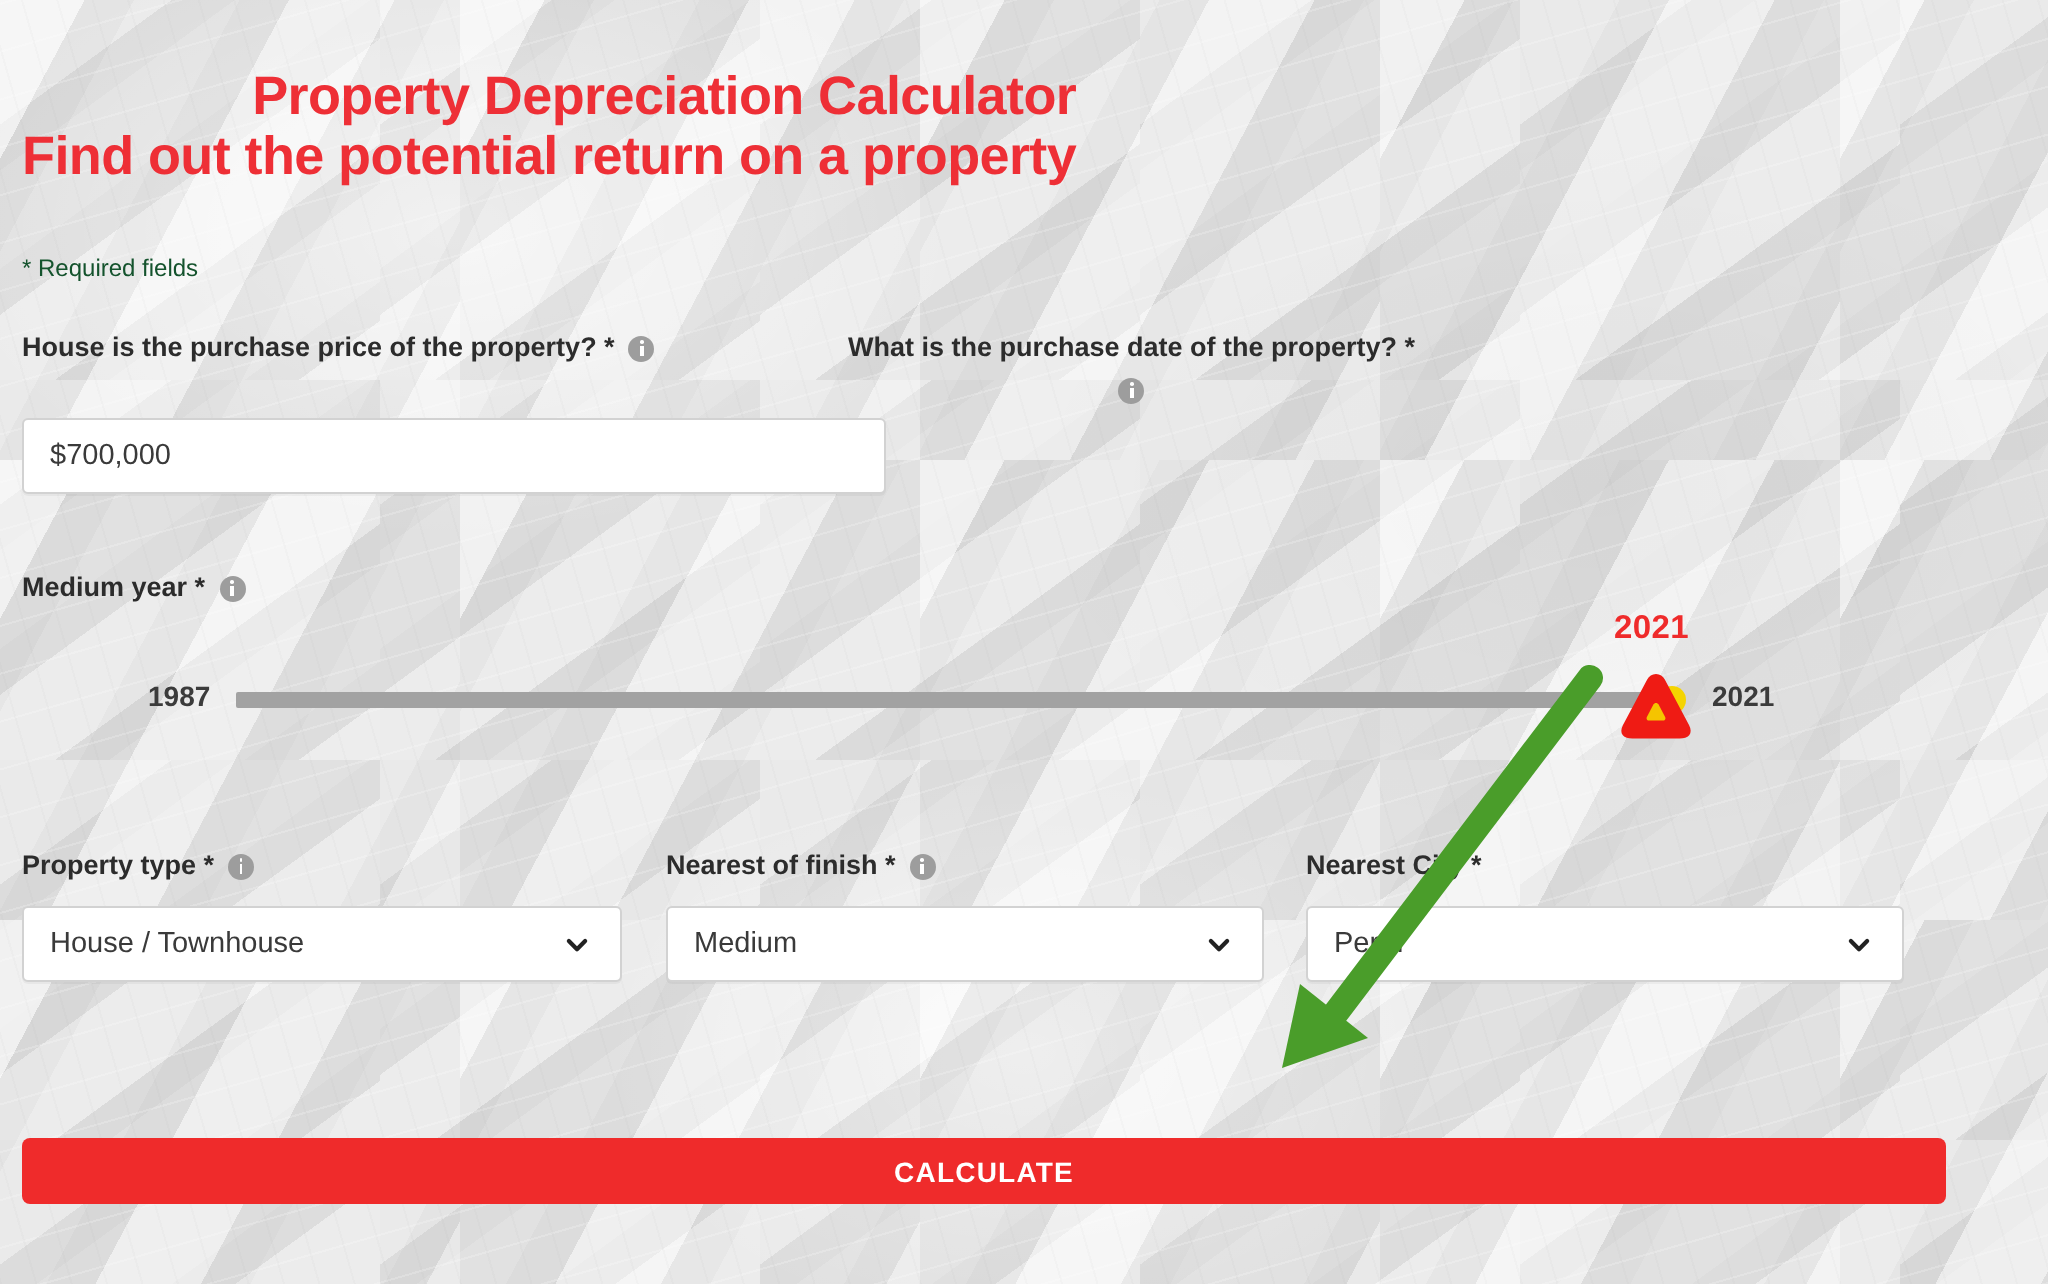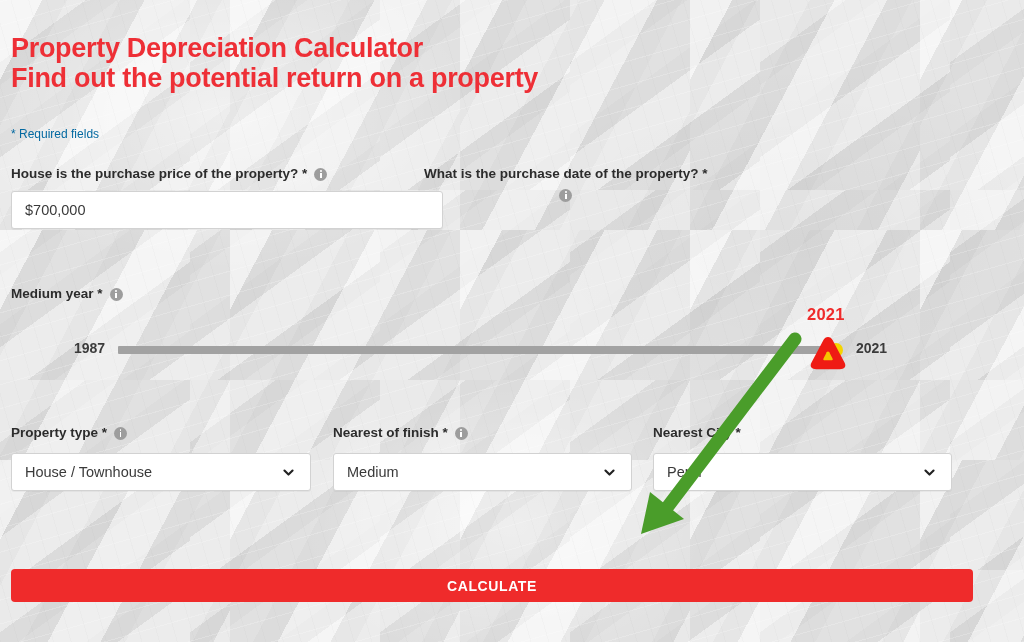--- a/index.html
+++ b/index.html
@@ -44,35 +44,36 @@
     z-index: 1;
     width: 1024px;
     height: 642px;
   }
 
   
   .title-block {
     position: absolute;
     left: 11px;
     top: 33px;
+    text-align: right;
   }
   .title-line {
     font-size: 27px;
     font-weight: 800;
     letter-spacing: -0.3px;
     line-height: 30px;
     color: #ee2f36;
     white-space: nowrap;
   }
   .required-note {
     position: absolute;
     left: 11px;
     top: 127px;
     font-size: 12px;
-    color: #0369a1;
+    color: #14532d;
     font-weight: 400;
   }
 
   
   .field-label {
     font-size: 13.5px;
     font-weight: 700;
     color: #2c2c2c;
     white-space: nowrap;
     display: flex;
@@ -137,21 +138,21 @@
   .chevron {
     width: 13px;
     height: 13px;
     flex: 0 0 auto;
     margin-right: 2px;
   }
   .chevron svg { display: block; }
 
   
   #purchase-price-label { position: absolute; left: 11px; top: 166px; }
-  #purchase-price-input { position: absolute; left: 11px; top: 191px; width: 432px; }
+  #purchase-price-input { position: absolute; left: 11px; top: 209px; width: 432px; }
   #purchase-date-label  { position: absolute; left: 424px; top: 166px; flex-direction: column; }
   #purchase-date-select { position: absolute; left: 424px; top: 195px; width: 389px; }
 
   
   #build-year-label { position: absolute; left: 11px; top: 286px; }
 
   #slider-row {
     position: absolute;
     left: 11px;
     top: 332px;

